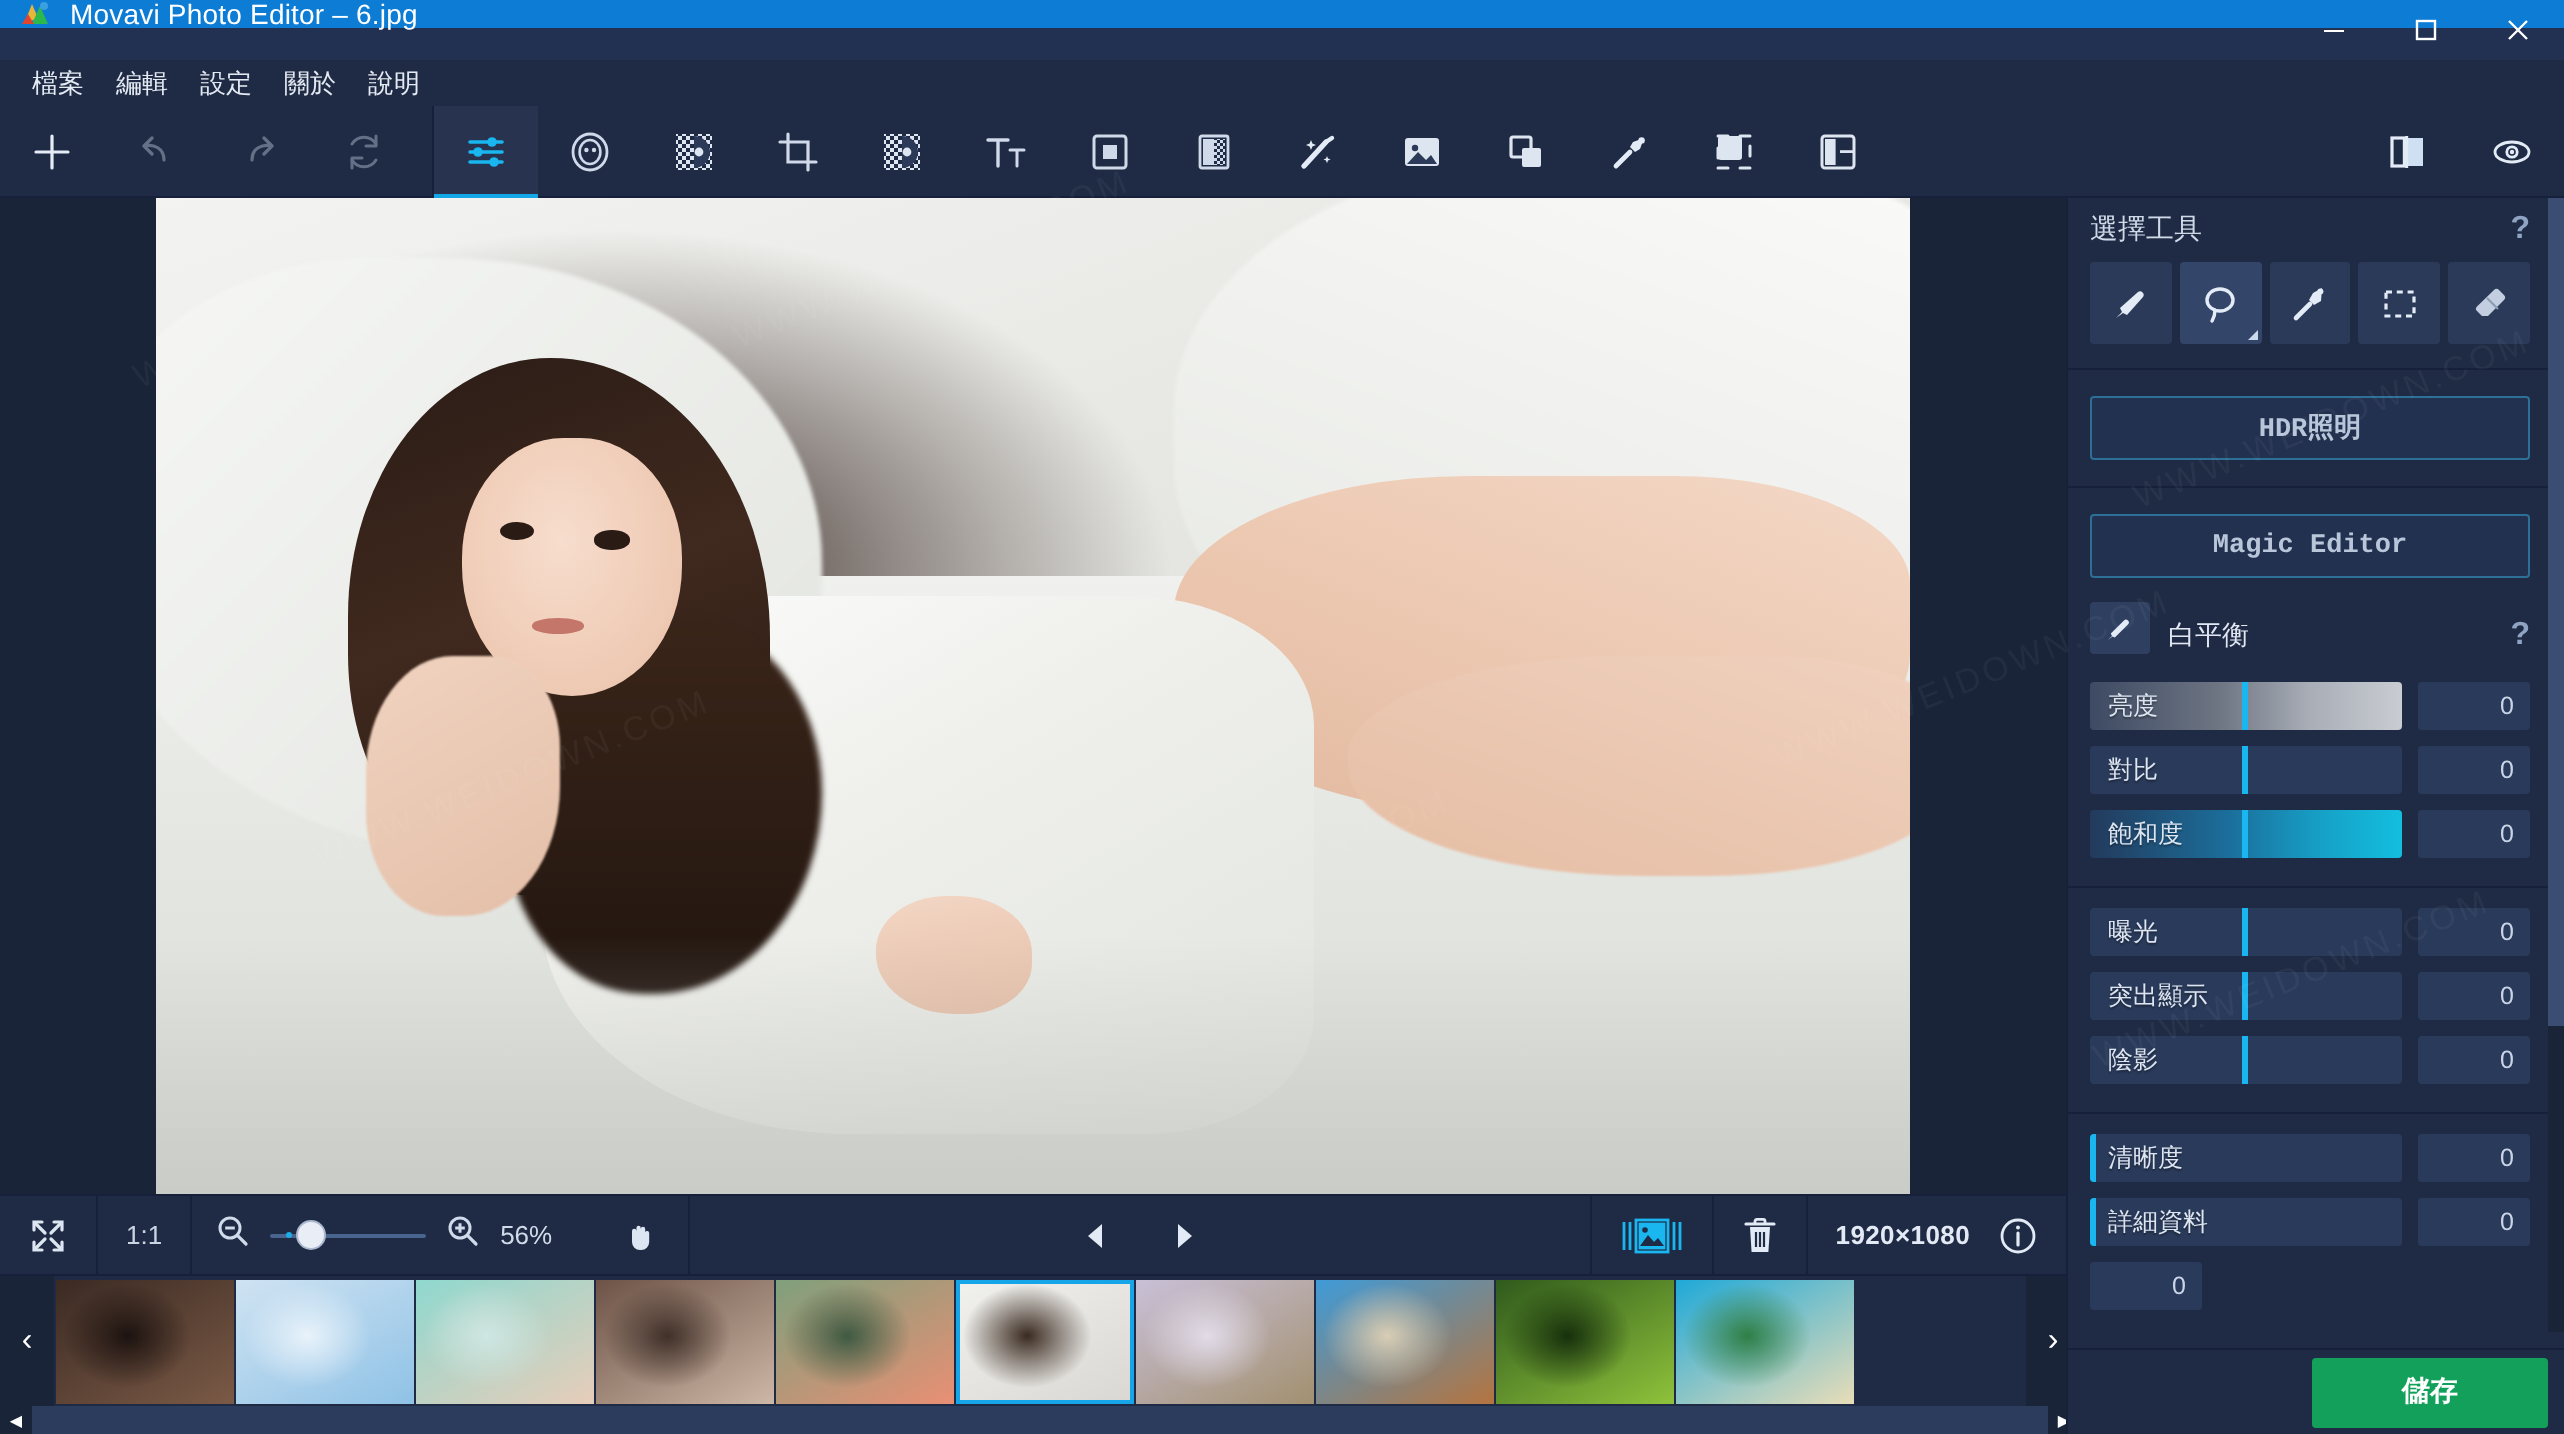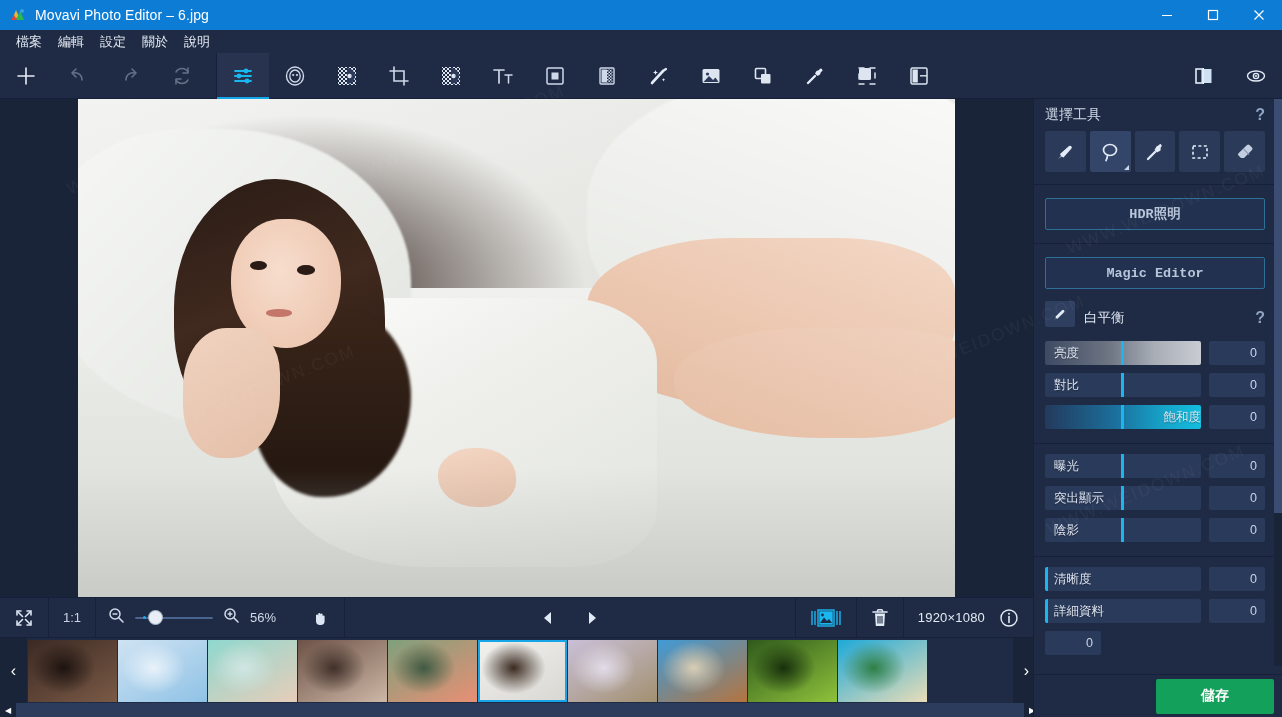--- a/index.html
+++ b/index.html
@@ -6,21 +6,21 @@
   html, body {
     width: 1282px; height: 717px; overflow: hidden;
     font-family: "Liberation Sans", "DejaVu Sans", sans-serif;
     background: #1f2b44;
     -webkit-font-smoothing: antialiased;
   }
   .app { position: relative; width: 1282px; height: 717px; background: #223151; overflow: hidden; }
 
   
   .titlebar {
-    position: absolute; top: 0; left: 0; width: 1282px; height: 30px;
+    position: absolute; top: 0; left: 0; width: 1282px; height: 14px;
     background: #0c7cd5; display: flex; align-items: center;
   }
   .title-logo { width: 16px; height: 16px; margin-left: 10px; position: relative; }
   .title-text { color: #ffffff; font-size: 14px; margin-left: 9px; letter-spacing: .1px; }
   .win-btns { position: absolute; right: 0; top: 0; height: 30px; display: flex; }
   .win-btn {
     width: 46px; height: 30px; display: flex; align-items: center; justify-content: center;
     color: #fff; font-size: 15px; line-height: 1;
   }
 
@@ -140,21 +140,21 @@
   .zoom-wrap { display: flex; align-items: center; gap: 10px; padding: 0 12px; }
   .zoom-slider { position: relative; width: 78px; height: 14px; display: flex; align-items: center; }
   .zoom-track { position: absolute; left:0; right:0; height: 2px; background: #49648f; border-radius: 1px; }
   .zoom-tick { position:absolute; left: 8px; width:3px; height:3px; background:#1dabe6; border-radius:50%; }
   .zoom-knob {
     position: absolute; left: 14px; width: 13px; height: 13px; border-radius: 50%;
     background: #e9eef6; box-shadow: 0 0 0 1px #aab7cc;
   }
   .zoom-pct { color: #d0dae9; font-size: 13px; min-width: 34px; }
   .sb-spacer { flex: 1; }
-  .dims { color: #e3eaf5; font-size: 13px; letter-spacing: .2px; }
+  .dims { color: #e3eaf5; font-size: 13px; letter-spacing: .2px; font-weight: bold; }
 
   
   .filmstrip {
     position: absolute; top: 637px; left: 0; width: 1040px; height: 80px;
     background: #1f2b44; border-top: 1px solid #16203a;
   }
   .fs-track { position: absolute; top: 0; left: 0; right: 0; height: 66px; display: flex; align-items: center; }
   .fs-arrow {
     width: 27px; height: 66px; display: flex; align-items: center; justify-content: center;
     color: #ffffff; background: #1a2438; font-size: 16px; flex: none;
@@ -212,21 +212,21 @@
   }
   .wb-label { color: #e1e8f3; font-size: 13.5px; flex: 1; }
 
   .sliders { padding: 4px 10px 8px 11px; display: flex; flex-direction: column; gap: 8px; }
   .slider-row { display: flex; align-items: center; gap: 8px; }
   .slider {
     position: relative; flex: 1; height: 24px; border-radius: 2px; overflow: hidden;
     background: #2a3a5a; display: flex; align-items: center;
   }
   .slider.grad-bright { background: linear-gradient(90deg,#3d4a63 0%,#6f7684 42%,#a8adb6 70%,#c9ccd2 100%); }
-  .slider.grad-sat   { background: linear-gradient(90deg,#233a5c 0%,#1b6f9c 45%,#16a2c8 75%,#13bede 100%); justify-content: flex-end; }
+  .slider.grad-sat   { background: linear-gradient(90deg,#233a5c 0%,#1b6f9c 45%,#16a2c8 75%,#13bede 100%); }
   .slider.plain      { background: #2a3a5a; }
   .slider-label {
     position: relative; z-index: 2; color: #dde5f1; font-size: 12.5px; padding-left: 9px;
     text-shadow: 0 1px 1px rgba(0,0,0,.35);
   }
   .slider-knob {
     position: absolute; top: 0; bottom: 0; width: 3px; background: #19b6f0; z-index: 3;
   }
   .slider-edge {
     position: absolute; left: 0; top: 0; bottom: 0; width: 3px; background: #19b6f0; z-index: 3;

